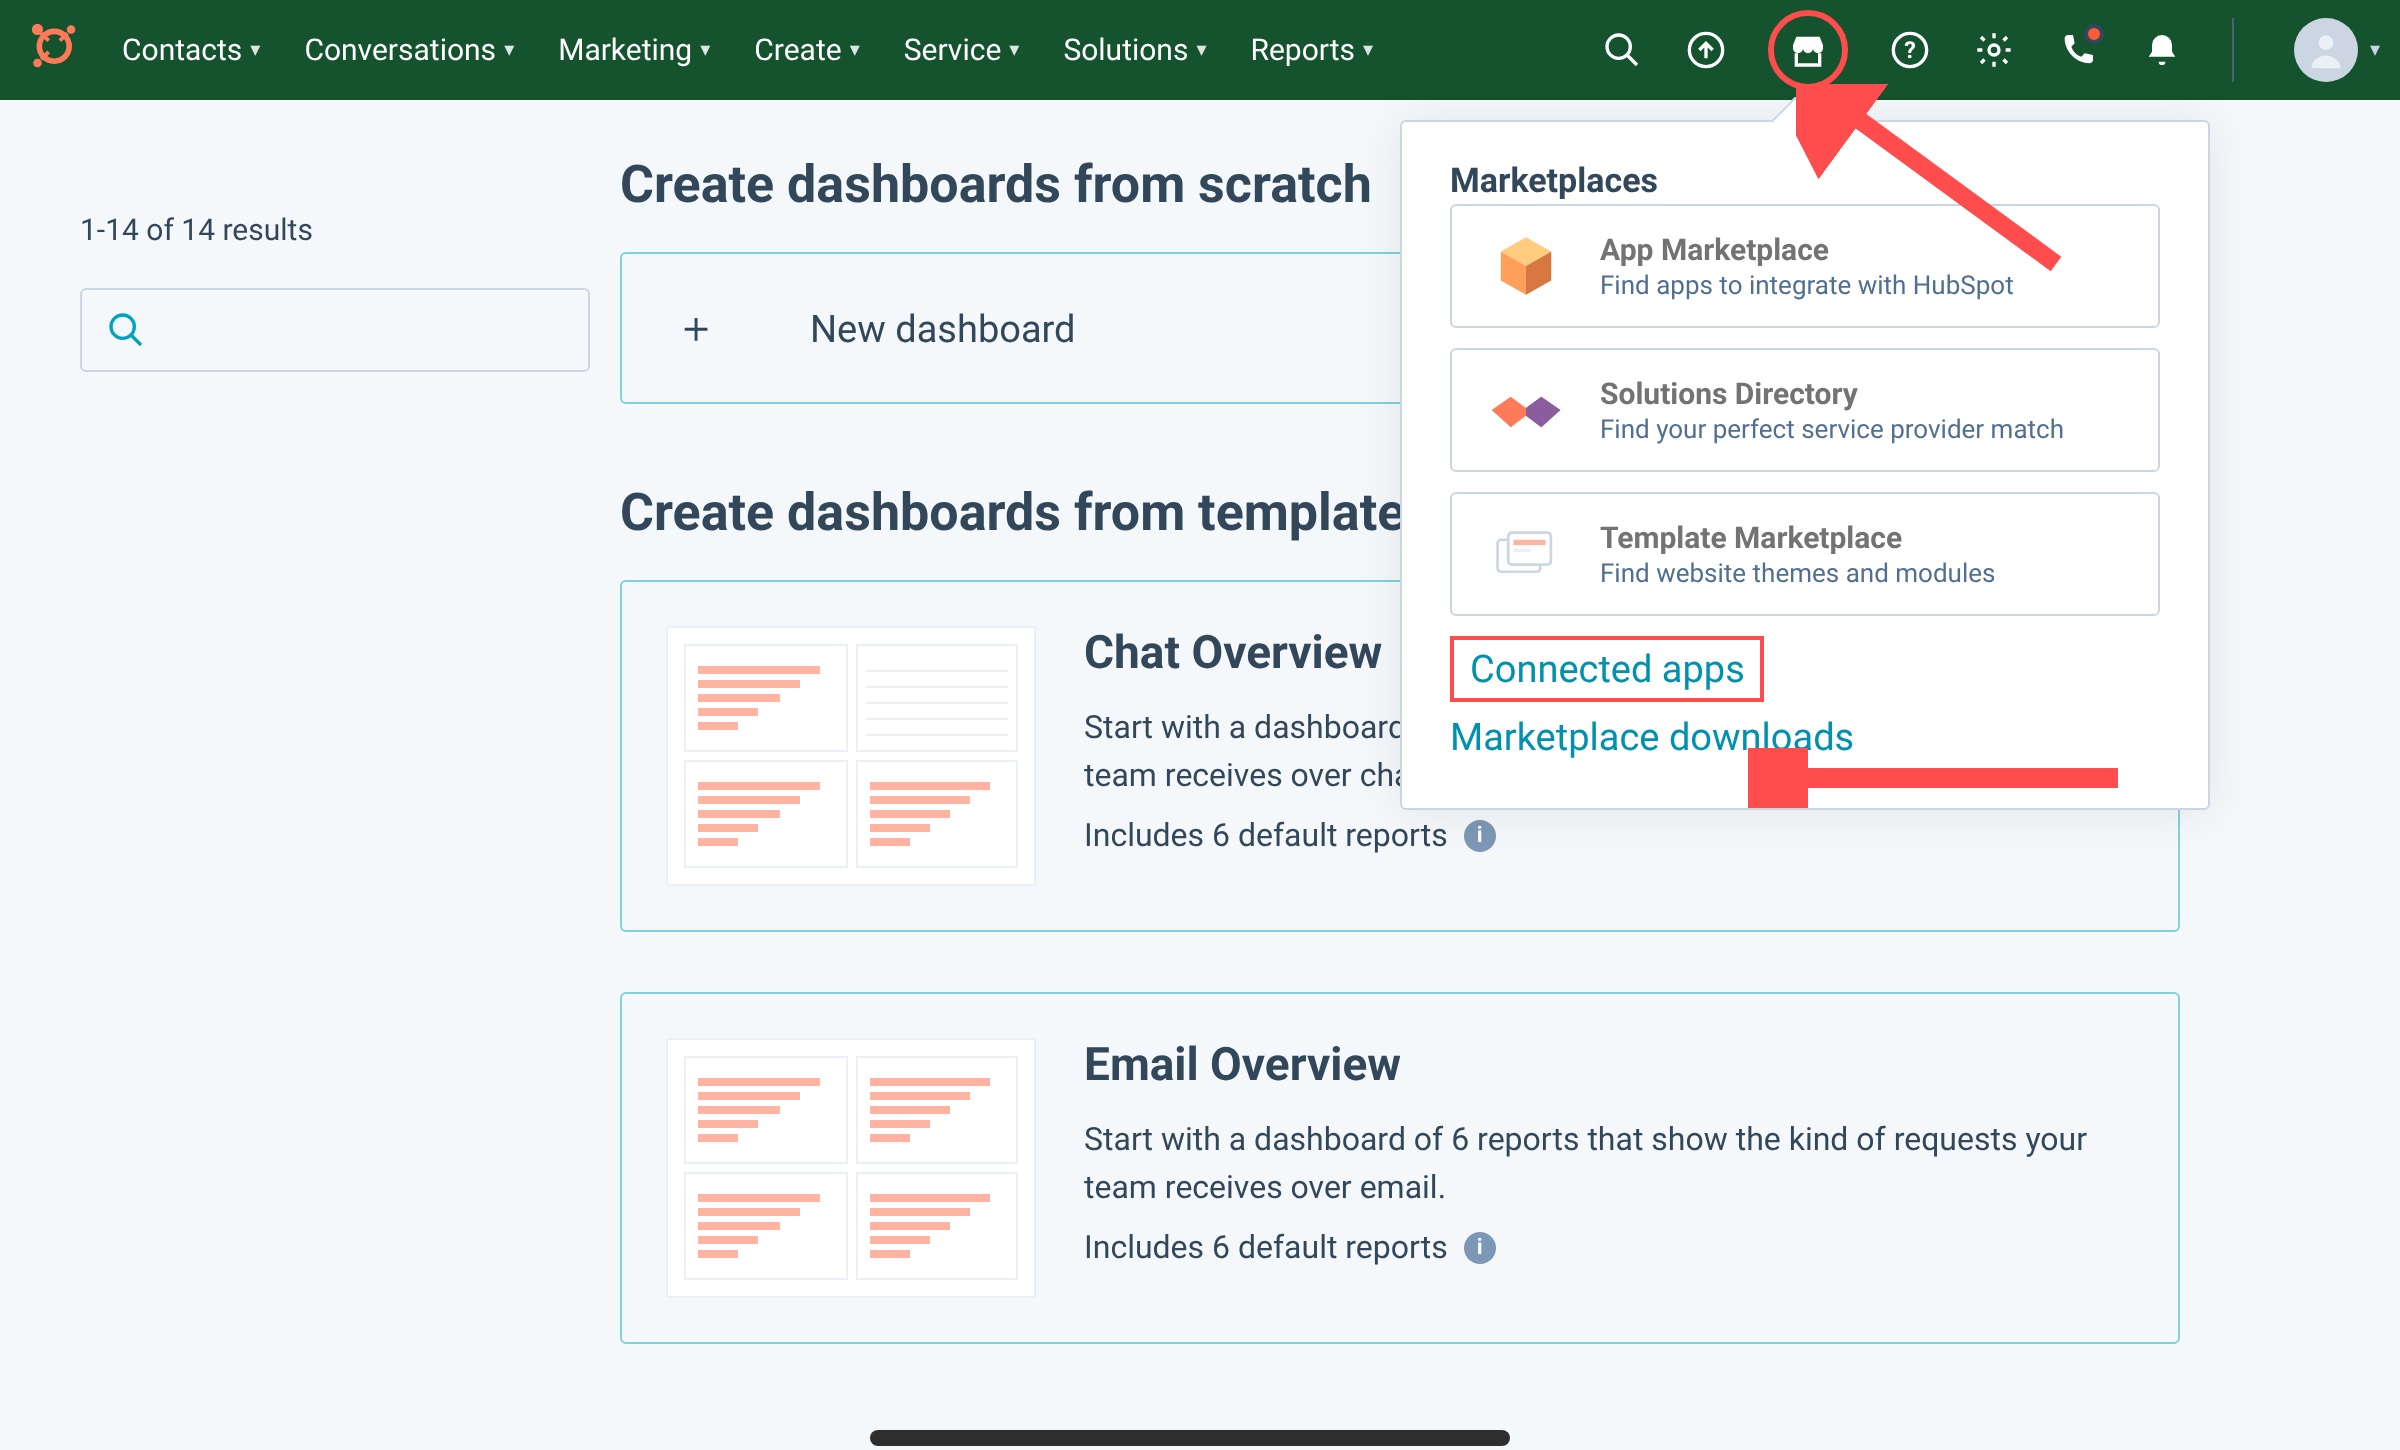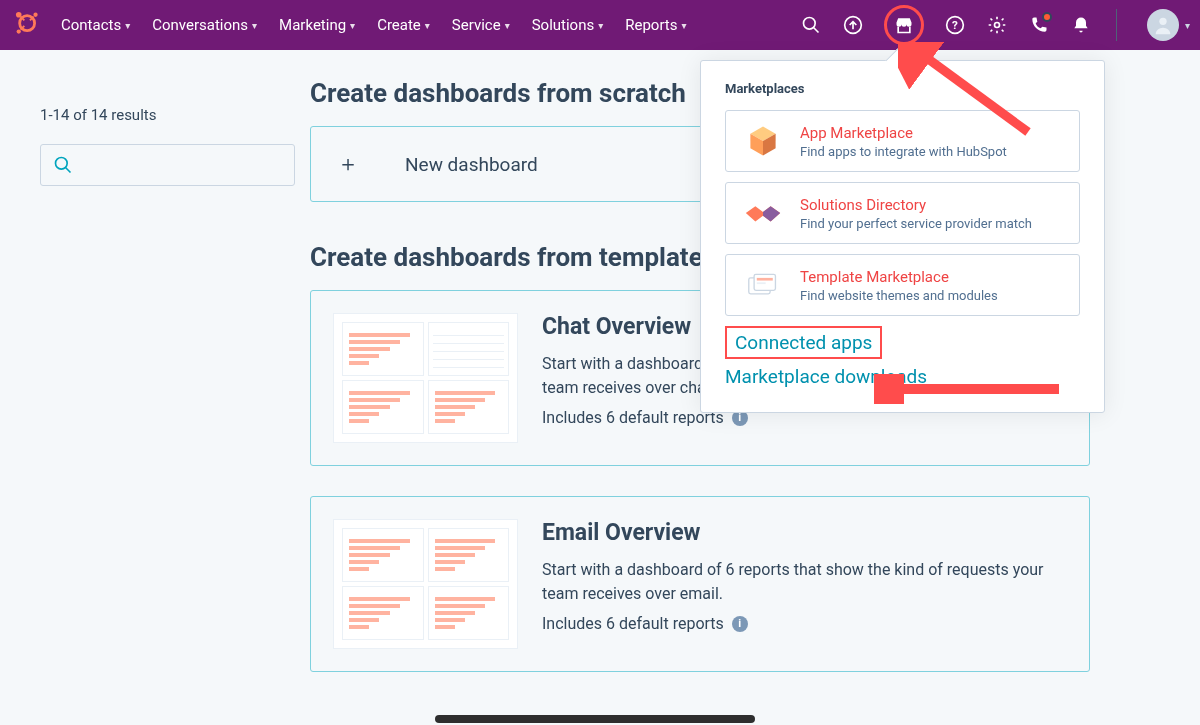--- a/index.html
+++ b/index.html
@@ -1,17 +1,17 @@
 <!DOCTYPE html>
 <html><head>
 <meta charset="utf-8">
 <style>
   * { box-sizing: border-box; margin: 0; padding: 0; font-family: -apple-system, BlinkMacSystemFont, "Segoe UI", Roboto, Helvetica, Arial, sans-serif; }
   body { width: 1200px; height: 725px; background: #f5f8fa; overflow: hidden; position: relative; }
-  .navbar { height: 50px; background: #701a75; display: flex; align-items: center; padding: 0 10px; color: #fff; position: relative; z-index: 5; }
+  .navbar { height: 50px; background: #14532d; display: flex; align-items: center; padding: 0 10px; color: #fff; position: relative; z-index: 5; }
   .logo { width: 28px; height: 28px; margin: 0 18px 0 5px; }
   .nav-items { display: flex; gap: 22px; }
   .nav-item { color: #fff; font-size: 15px; display: flex; align-items: center; gap: 4px; cursor: pointer; }
   .nav-item .caret { font-size: 10px; opacity: .85; }
   .nav-right { margin-left: auto; display: flex; align-items: center; gap: 20px; }
   .nav-icon { width: 22px; height: 22px; display: flex; align-items: center; justify-content: center; cursor: pointer; color: #fff; }
   .nav-icon svg { width: 20px; height: 20px; fill: #fff; }
   .marketplace-circle { width: 40px; height: 40px; border: 3px solid #ff4c4c; border-radius: 50%; display: flex; align-items: center; justify-content: center; position: relative; }
   .marketplace-circle svg { fill: #fff; width: 20px; height: 20px;}
   .calling-icon-wrap { position: relative; }
@@ -39,24 +39,24 @@
   .thumb .table-mini { padding:4px; font-size:4px; color:#cbd6e2;}
   .thumb .table-mini .trow{height:5px;border-bottom:1px solid #eaf0f6;}
   .card-body { flex: 1; }
   .card-title { font-size: 23px; font-weight: 700; color: #33475b; margin-bottom: 12px; }
   .card-desc { font-size: 16px; color: #33475b; line-height: 1.5; margin-bottom: 8px; }
   .card-meta { font-size: 16px; color: #33475b; display: flex; align-items: center; gap: 8px; }
   .info-icon { width: 16px; height: 16px; background: #7c98b6; border-radius: 50%; color: #fff; font-size: 11px; font-weight: 700; display: inline-flex; align-items: center; justify-content: center; }
   
   .dropdown { position: absolute; top: 60px; left: 700px; width: 405px; background: #fff; border: 1px solid #cbd6e2; border-radius: 3px; box-shadow: 0 1px 24px rgba(0,0,0,.08); z-index: 10; padding: 20px 24px 22px; }
   .dropdown::before { content: ''; position: absolute; top: -9px; left: 188px; width: 16px; height: 16px; background: #fff; border-left: 1px solid #cbd6e2; border-top: 1px solid #cbd6e2; transform: rotate(45deg); }
-  .dd-heading { font-size: 13px; font-weight: 700; color: #33475b; margin-bottom: 14px; }
+  .dd-heading { font-size: 17px; font-weight: 700; color: #33475b; margin-bottom: 1px; }
   .dd-card { border: 1px solid #cbd6e2; border-radius: 3px; padding: 12px 16px; display: flex; gap: 16px; align-items: center; margin-bottom: 10px; cursor: pointer; }
   .dd-card-icon { width: 42px; height: 36px; display:flex; align-items:center; justify-content:center; }
-  .dd-card-title { font-size: 15px; font-weight: 400; color: #ef4444; }
+  .dd-card-title { font-size: 15px; font-weight: 700; color: #737373; }
   .dd-card-desc { font-size: 13px; color: #516f90; margin-top: 2px; }
   .dd-subheading { font-size: 15px; font-weight: 700; color: #33475b; margin-top: 16px; margin-bottom: 8px; }
   .dd-link { font-size: 19px; color: #0091ae; cursor: pointer; padding: 2px 0; }
   .dd-link.highlighted { display:inline-block; border:2px solid #ff4c4c; padding:3px 8px; margin-bottom:4px;}
   
   .arrow { position: absolute; z-index: 20; pointer-events: none; }
   .scrollbar-dark { position: absolute; bottom: 2px; left: 435px; width: 320px; height: 8px; background: #2e2e2e; border-radius: 4px; }
 </style>
 </head>
 <body>

